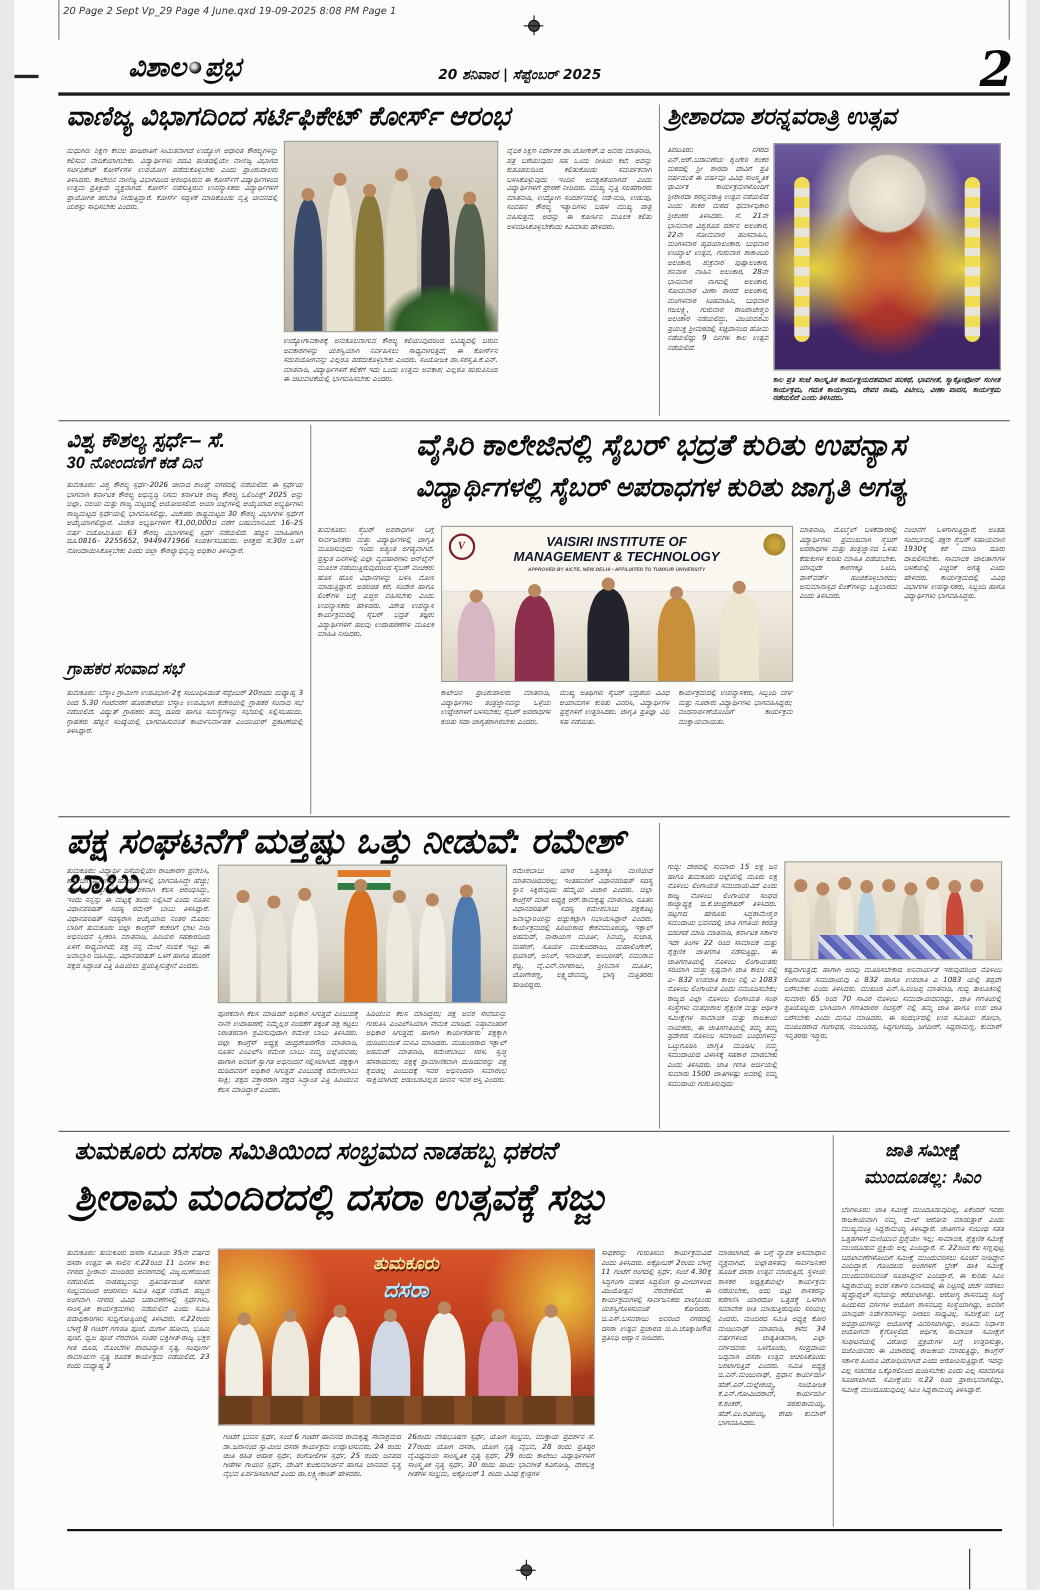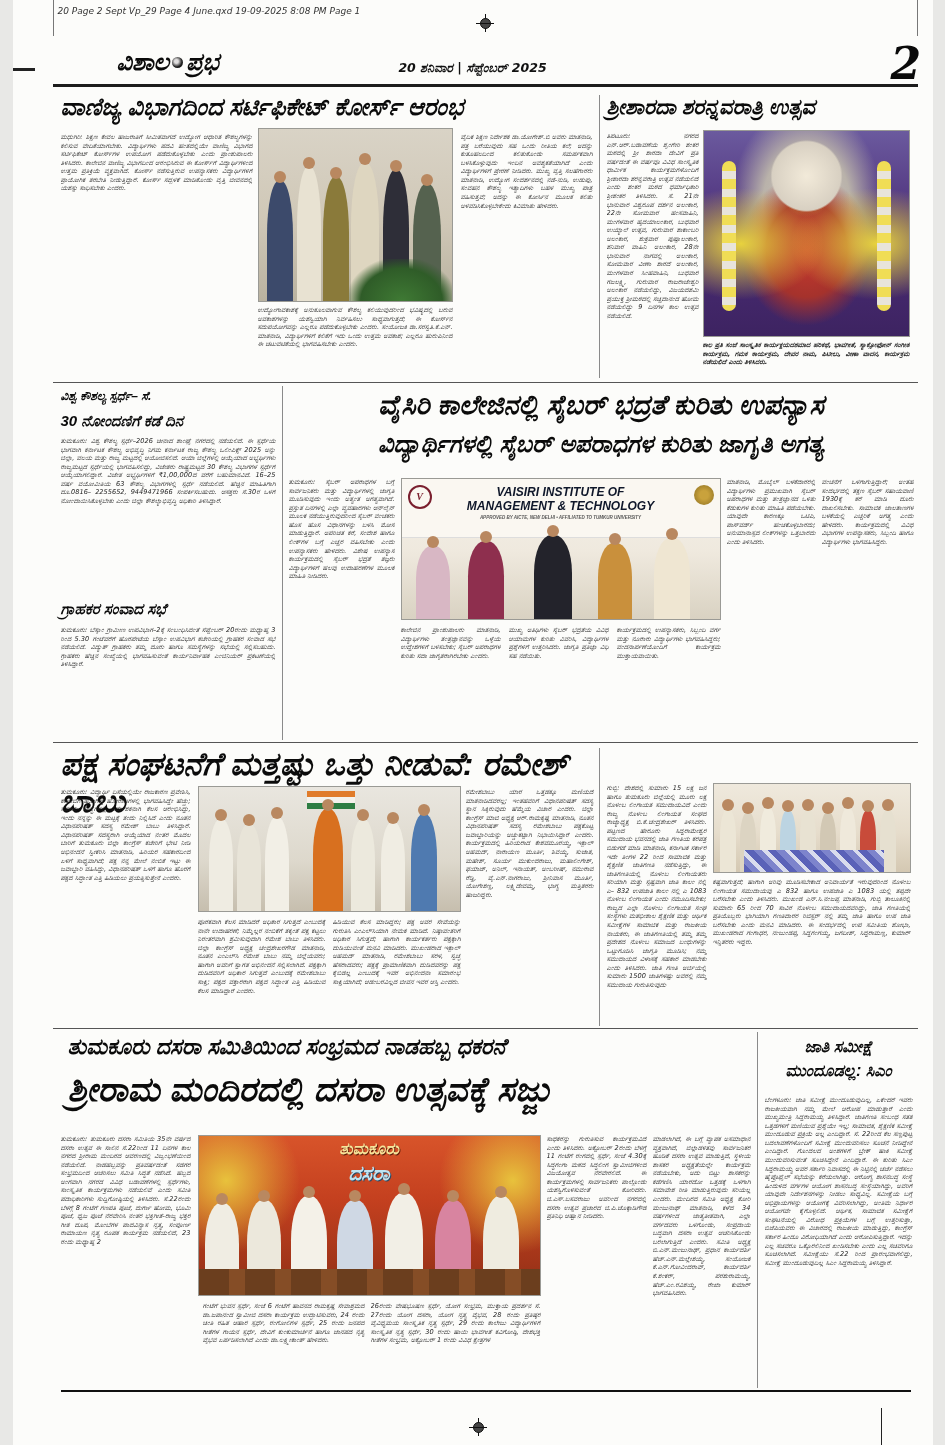--- a/index.html
+++ b/index.html
@@ -68,21 +68,21 @@
        radial-gradient(ellipse at 50% 58%, #c93a2e 0%, #a5322c 28%, rgba(165,50,44,0) 45%),
        radial-gradient(ellipse at 50% 35%, #cfc8c0 0%, #b9b2aa 30%, rgba(0,0,0,0) 52%),
        linear-gradient(180deg,#6b5a9e 0%, #4d2f7a 45%, #3d2361 100%);">
     <div class="abs" style="left:18px;top:30px;width:14px;height:150px;border-radius:8px;background:repeating-linear-gradient(180deg,#f0dd55 0 10px,#e8e4da 10px 18px);"></div>
     <div class="abs" style="right:18px;top:30px;width:14px;height:150px;border-radius:8px;background:repeating-linear-gradient(180deg,#f0dd55 0 10px,#e8e4da 10px 18px);"></div>
   </div>
   <div class="col" style="left:690px;top:341px;width:207px;height:38px;font-weight:bold;">ಕಾಲ ಪ್ರತಿ ಸಂಜೆ ಸಾಂಸ್ಕೃತಿಕ ಕಾರ್ಯಕ್ಜಯದಶಮಾದ ಹರಿಕಥೆ, ಭಾವಗೀತೆ, ಸ್ಯಾಕ್ಸೋಫೋನ್ ಸಂಗೀತ ಕಾರ್ಯಕ್ರಮ, ಗಮಕ ಕಾರ್ಯಕ್ರಮ, ದೇವರ ನಾಮ, ಪಿಟೀಲು, ವೀಣಾ ವಾದನ, ಕಾರ್ಯಕ್ರಮ ನಡೆಯಲಿದೆ ಎಂದು ತಿಳಿಸಿದರು.</div>
 
   <div class="rule-h" style="left:40px;top:382px;width:865px;height:1px;background:#555;"></div>
 
-  <div class="abs headline" style="left:48px;top:390px;width:215px;font-size:12px;">ವಿಶ್ವ ಕೌಶಲ್ಯ ಸ್ಪರ್ಧೆ– ಸೆ.</div>
+  <div class="abs headline" style="left:48px;top:390px;width:215px;font-size:19px;">ವಿಶ್ವ ಕೌಶಲ್ಯ ಸ್ಪರ್ಧೆ– ಸೆ.</div>
   <div class="abs headline" style="left:48px;top:412px;width:215px;font-size:15px;">30 ನೋಂದಣಿಗೆ ಕಡೆ ದಿನ</div>
   <div class="col" style="left:48px;top:437px;width:215px;height:158px;">ತುಮಕೂರು: ವಿಶ್ವ ಕೌಶಲ್ಯ ಸ್ಪರ್ಧೆ–2026 ಚೀನಾದ ಶಾಂಘೈ ನಗರದಲ್ಲಿ ನಡೆಯಲಿದೆ. ಈ ಸ್ಪರ್ಧೆಯ ಭಾಗವಾಗಿ ಕರ್ನಾಟಕ ಕೌಶಲ್ಯ ಅಭಿವೃದ್ಧಿ ನಿಗಮ ಕರ್ನಾಟಕ ರಾಜ್ಯ ಕೌಶಲ್ಯ ಒಲಿಂಪಿಕ್ಸ್ 2025 ಅನ್ನು ಜಿಲ್ಲಾ, ವಲಯ ಮತ್ತು ರಾಜ್ಯ ಮಟ್ಟದಲ್ಲಿ ಆಯೋಜಿಸಲಿದೆ. ಆಯಾ ಜಿಲ್ಲೆಗಳಲ್ಲಿ ಆಯ್ಕೆಯಾದ ಅಭ್ಯರ್ಥಿಗಳು ರಾಜ್ಯಮಟ್ಟದ ಸ್ಪರ್ಧೆಯಲ್ಲಿ ಭಾಗವಹಿಸಲಿದ್ದು, ವಿಜೇತರು ರಾಷ್ಟ್ರಮಟ್ಟದ 30 ಕೌಶಲ್ಯ ವಿಭಾಗಗಳ ಸ್ಪರ್ಧೆಗೆ ಆಯ್ಕೆಯಾಗಲಿದ್ದಾರೆ. ವಿಜೇತ ಅಭ್ಯರ್ಥಿಗಳಿಗೆ ₹1,00,000ದ ವರೆಗೆ ಬಹುಮಾನವಿದೆ. 16–25 ವರ್ಷ ವಯೋಮಿತಿಯ 63 ಕೌಶಲ್ಯ ವಿಭಾಗಗಳಲ್ಲಿ ಸ್ಪರ್ಧೆ ನಡೆಯಲಿದೆ. ಹೆಚ್ಚಿನ ಮಾಹಿತಿಗಾಗಿ ದೂ.0816– 2255652, 9449471966 ಸಂಪರ್ಕಿಸಬಹುದು. ಆಸಕ್ತರು ಸೆ.30ರ ಒಳಗೆ ನೋಂದಾಯಿಸಿಕೊಳ್ಳಬೇಕು ಎಂದು ಜಿಲ್ಲಾ ಕೌಶಲ್ಯಾಭಿವೃದ್ಧಿ ಅಧಿಕಾರಿ ತಿಳಿಸಿದ್ದಾರೆ.</div>
   <div class="abs headline" style="left:48px;top:600px;width:215px;font-size:15px;">ಗ್ರಾಹಕರ ಸಂವಾದ ಸಭೆ</div>
   <div class="col" style="left:48px;top:626px;width:215px;height:114px;">ತುಮಕೂರು: ಬೆಸ್ಕಾಂ ಗ್ರಾಮೀಣ ಉಪವಿಭಾಗ–2ಕ್ಕೆ ಸಂಬಂಧಿಸಿದಂತೆ ಸೆಪ್ಟೆಂಬರ್ 20ರಂದು ಮಧ್ಯಾಹ್ನ 3 ರಿಂದ 5.30 ಗಂಟೆವರೆಗೆ ಹೊರಪೇಟೆಯ ಬೆಸ್ಕಾಂ ಉಪವಿಭಾಗ ಕಚೇರಿಯಲ್ಲಿ ಗ್ರಾಹಕರ ಸಂವಾದ ಸಭೆ ನಡೆಯಲಿದೆ. ವಿದ್ಯುತ್ ಗ್ರಾಹಕರು ತಮ್ಮ ದೂರು ಹಾಗೂ ಸಮಸ್ಯೆಗಳನ್ನು ಸಭೆಯಲ್ಲಿ ಸಲ್ಲಿಸಬಹುದು. ಗ್ರಾಹಕರು ಹೆಚ್ಚಿನ ಸಂಖ್ಯೆಯಲ್ಲಿ ಭಾಗವಹಿಸುವಂತೆ ಕಾರ್ಯನಿರ್ವಾಹಕ ಎಂಜಿನಿಯರ್ ಪ್ರಕಟಣೆಯಲ್ಲಿ ತಿಳಿಸಿದ್ದಾರೆ.</div>
   <div class="rule-thin" style="left:269px;top:386px;height:354px;"></div>
 
   <div class="abs headline" style="left:276px;top:390px;width:625px;font-size:27px;text-align:center;">ವೈಸಿರಿ ಕಾಲೇಜಿನಲ್ಲಿ ಸೈಬರ್ ಭದ್ರತೆ ಕುರಿತು ಉಪನ್ಯಾಸ</div>
   <div class="abs headline" style="left:276px;top:430px;width:625px;font-size:24px;text-align:center;">ವಿದ್ಯಾರ್ಥಿಗಳಲ್ಲಿ ಸೈಬರ್ ಅಪರಾಧಗಳ ಕುರಿತು ಜಾಗೃತಿ ಅಗತ್ಯ</div>
   <div class="col" style="left:276px;top:478px;width:106px;height:260px;">ತುಮಕೂರು: ಸೈಬರ್ ಅಪರಾಧಗಳ ಬಗ್ಗೆ ಸಾರ್ವಜನಿಕರು ಮತ್ತು ವಿದ್ಯಾರ್ಥಿಗಳಲ್ಲಿ ಜಾಗೃತಿ ಮೂಡಿಸುವುದು ಇಂದು ಅತ್ಯಂತ ಅಗತ್ಯವಾಗಿದೆ. ಪ್ರಸ್ತುತ ದಿನಗಳಲ್ಲಿ ಎಲ್ಲಾ ವ್ಯವಹಾರಗಳು ಆನ್‌ಲೈನ್ ಮೂಲಕ ನಡೆಯುತ್ತಿರುವುದರಿಂದ ಸೈಬರ್ ವಂಚಕರು ಹೊಸ ಹೊಸ ವಿಧಾನಗಳನ್ನು ಬಳಸಿ ಮೋಸ ಮಾಡುತ್ತಿದ್ದಾರೆ. ಅಪರಿಚಿತ ಕರೆ, ಸಂದೇಶ ಹಾಗೂ ಲಿಂಕ್‌ಗಳ ಬಗ್ಗೆ ಎಚ್ಚರ ವಹಿಸಬೇಕು ಎಂದು ಉಪನ್ಯಾಸಕರು ಹೇಳಿದರು. ವಿಶೇಷ ಉಪನ್ಯಾಸ ಕಾರ್ಯಕ್ರಮದಲ್ಲಿ ಸೈಬರ್ ಭದ್ರತೆ ತಜ್ಞರು ವಿದ್ಯಾರ್ಥಿಗಳಿಗೆ ಹಲವು ಉದಾಹರಣೆಗಳ ಮೂಲಕ ಮಾಹಿತಿ ನೀಡಿದರು.</div>
   <div class="photo" style="left:388px;top:478px;width:320px;height:142px;background:linear-gradient(180deg,#f4f1ea 0%,#efe9de 52%,#d9d2c2 100%);">

